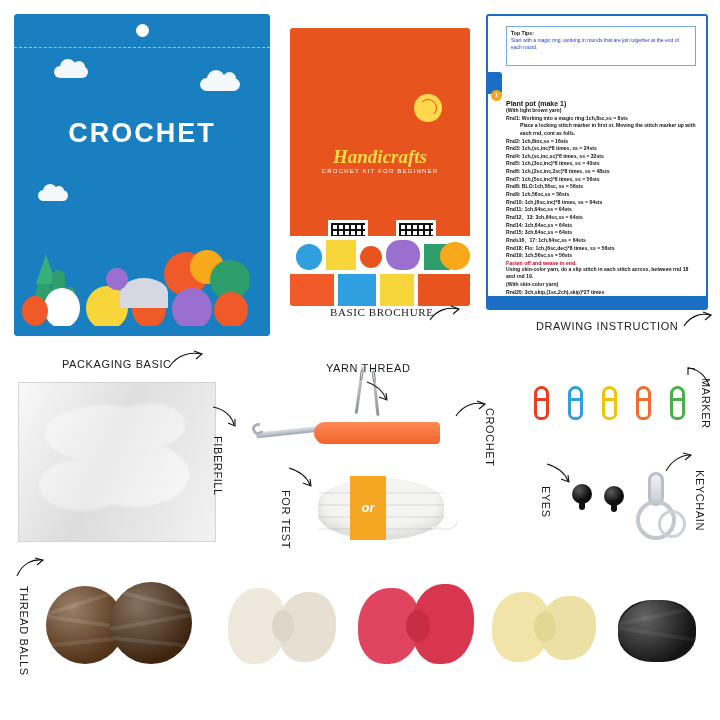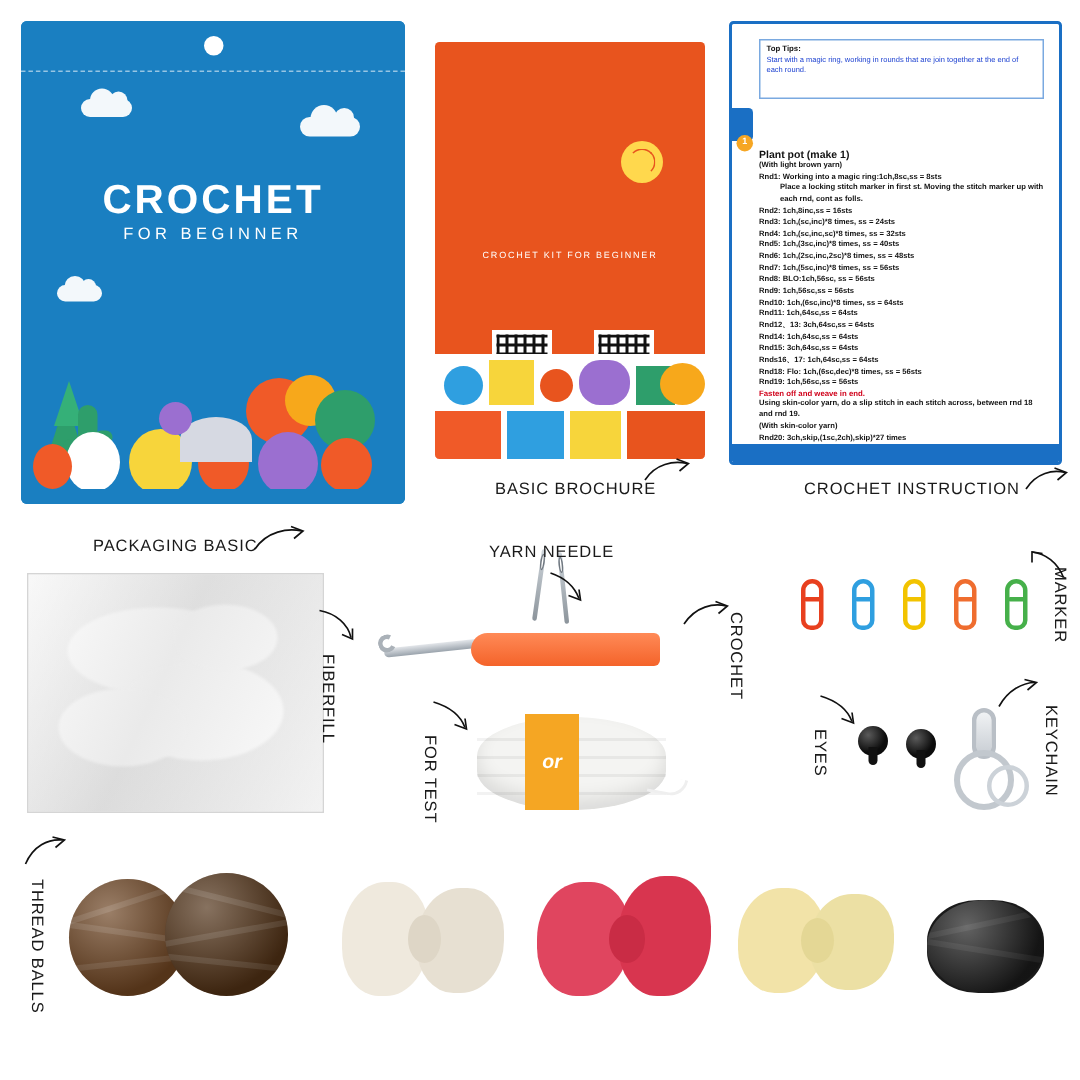--- a/index.html
+++ b/index.html
@@ -249,21 +249,20 @@
 
 <div class="stage">
 
   <div class="abs" id="pack-bag">
     <div class="hang"></div>
     <div class="hole"></div>
     <div class="cloud c1"></div>
     <div class="cloud c2"></div>
     <div class="cloud c3"></div>
     <div id="pack-title">CROCHET</div>
-    <div id="pack-sub">FOR BEGINNER</div>
 
     <div class="scene">
 
       <div class="tri" style="left:16px; bottom:26px; border-left:14px solid transparent; border-right:14px solid transparent; border-bottom:44px solid #2e9e6b;"></div>
       <div class="tri" style="left:22px; bottom:52px; border-left:10px solid transparent; border-right:10px solid transparent; border-bottom:30px solid #35b078;"></div>
       <div class="blob" style="left:150px; bottom:40px; width:44px; height:44px; background:#f05a28;"></div>
       <div class="blob" style="left:176px; bottom:52px; width:34px; height:34px; background:#f7a81b;"></div>
       <div class="blob" style="left:196px; bottom:36px; width:40px; height:40px; background:#2e9e6b;"></div>
       <div style="position:absolute; left:168px; bottom:10px; width:6px; height:34px; background:#8c5a2b;"></div>
       <div style="position:absolute; left:212px; bottom:10px; width:6px; height:28px; background:#8c5a2b;"></div>
@@ -284,20 +283,21 @@
     </div>
   </div>
   <div class="lbl" style="left:62px; top:358px;">PACKAGING BASIC</div>
   <svg class="arrow" style="left:168px; top:348px; width:36px; height:22px;" viewBox="0 0 36 22">
     <path class="lbl-arrow" d="M2 18 C10 6, 24 4, 33 6"></path>
       <path class="lbl-arrow" d="M26 3 L34 6 L28 11"></path>
   </svg>
 
   <div class="abs" id="brochure">
     <div class="yarnball-ico"></div>
+    <div id="handi-word">Handicrafts</div>
     <div id="broch-sub">CROCHET KIT FOR BEGINNER</div>
 
     <div class="qr" style="left:38px; top:192px;">
         <i></i>
       </div>
     <div class="qr-cap" style="left:28px; top:236px;">Scan to check the basic methods of crochet</div>
     <div class="qr" style="left:106px; top:192px;">
         <i></i>
       </div>
     <div class="qr-cap" style="left:96px; top:236px;">Scan to view all of the tutorial videos</div>
@@ -308,21 +308,21 @@
       <div class="abs" style="left:70px; top:10px; width:22px; height:22px; border-radius:50%; background:#e8541e;"></div>
       <div class="abs" style="left:96px; top:4px; width:34px; height:30px; border-radius:14px; background:#9b6fd0;"></div>
       <div class="abs" style="left:134px; top:8px; width:26px; height:26px; background:#2e9e6b;"></div>
       <div class="abs" style="left:0px; top:38px; width:44px; height:32px; background:#f05a28;"></div>
       <div class="abs" style="left:48px; top:38px; width:38px; height:32px; background:#2f9fe0;"></div>
       <div class="abs" style="left:90px; top:38px; width:34px; height:32px; background:#f7d53b;"></div>
       <div class="abs" style="left:128px; top:38px; width:52px; height:32px; background:#e8541e;"></div>
       <div class="abs" style="left:150px; top:6px; width:30px; height:28px; border-radius:50%; background:#f7a81b;"></div>
     </div>
   </div>
-  <div class="lbl" style="left:330px; top:320px;">BASIC BROCHURE</div>
+  <div class="lbl" style="left:330px; top:306px;font-family:Liberation Serif, serif;">BASIC BROCHURE</div>
   <svg class="arrow" style="left:428px; top:304px; width:32px; height:20px;" viewBox="0 0 32 20">
     <path class="lbl-arrow" d="M2 16 C9 5, 21 3, 30 5"></path>
       <path class="lbl-arrow" d="M23 2 L31 5 L25 10"></path>
   </svg>
 
   <div class="abs" id="instr">
     <div class="tipbox">
       <div class="tip-h">Top Tips:</div>
       <div class="tip-b">Start with a magic ring, working in rounds that are join together at the end of each round.</div>
     </div>
@@ -352,21 +352,21 @@
       <div class="rowline red">Rnd19: 1ch,56sc,ss = 56sts</div>
       <div class="red">Fasten off and weave in end.</div>
       <div class="rowline">Using skin-color yarn, do a slip stitch in each stitch across, between rnd 18 and rnd 19.</div>
       <div class="rowline">(With skin-color yarn)</div>
       <div class="rowline">Rnd20: 3ch,skip,(1sc,2ch),skip)*27 times</div>
       <div class="red">Fasten off and weave in end.</div>
     </div>
     <div class="pagefoot">04</div>
     <div class="botbar"></div>
   </div>
-  <div class="lbl" style="left:536px; top:320px;">CROCHET INSTRUCTION</div>
+  <div class="lbl" style="left:536px; top:320px;">DRAWING INSTRUCTION</div>
   <svg class="arrow" style="left:682px; top:310px; width:30px; height:20px;" viewBox="0 0 30 20">
     <path class="lbl-arrow" d="M2 16 C9 5, 20 3, 28 5"></path>
       <path class="lbl-arrow" d="M21 2 L29 5 L23 10"></path>
   </svg>
 
   <div class="abs" id="fiberfill">
     <div class="wisp" style="left:26px; top:22px; width:120px; height:58px;"></div>
     <div class="wisp" style="left:60px; top:58px; width:110px; height:66px;"></div>
     <div class="wisp" style="left:20px; top:76px; width:86px; height:52px;"></div>
     <div class="wisp" style="left:96px; top:20px; width:70px; height:44px;"></div>
@@ -375,21 +375,21 @@
   <div class="lbl vert" style="left:224px; top:436px; transform:rotate(90deg);">FIBERFILL</div>
   <svg class="arrow" style="left:210px; top:404px; width:28px; height:24px;" viewBox="0 0 28 24">
     <path class="lbl-arrow" d="M3 3 C14 5, 22 12, 24 21"></path>
       <path class="lbl-arrow" d="M18 19 L25 22 L25 15"></path>
   </svg>
 
   <div class="abs" id="needles">
     <div class="needle" style="left:10px; top:0; transform:rotate(8deg);"></div>
     <div class="needle" style="left:26px; top:2px; transform:rotate(-6deg);"></div>
   </div>
-  <div class="lbl" style="left:326px; top:362px;">YARN NEEDLE</div>
+  <div class="lbl" style="left:326px; top:362px;">YARN THREAD</div>
   <svg class="arrow" style="left:364px; top:380px; width:26px; height:22px;" viewBox="0 0 26 22">
     <path class="lbl-arrow" d="M3 2 C12 5, 19 11, 22 19"></path>
       <path class="lbl-arrow" d="M15 17 L23 20 L22 13"></path>
   </svg>
 
   <div class="abs" id="hook-wrap">
     <div id="hook-shaft"></div>
     <div id="hook-tip"></div>
     <div id="hook-grip"></div>
   </div>

